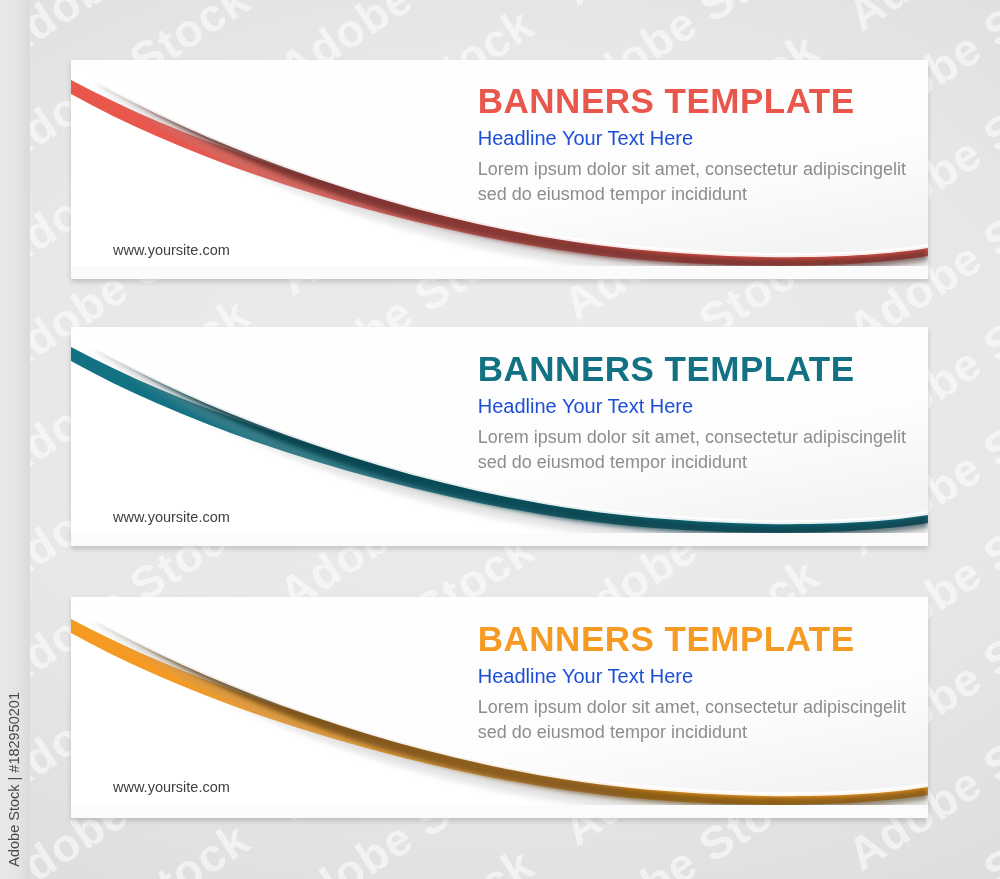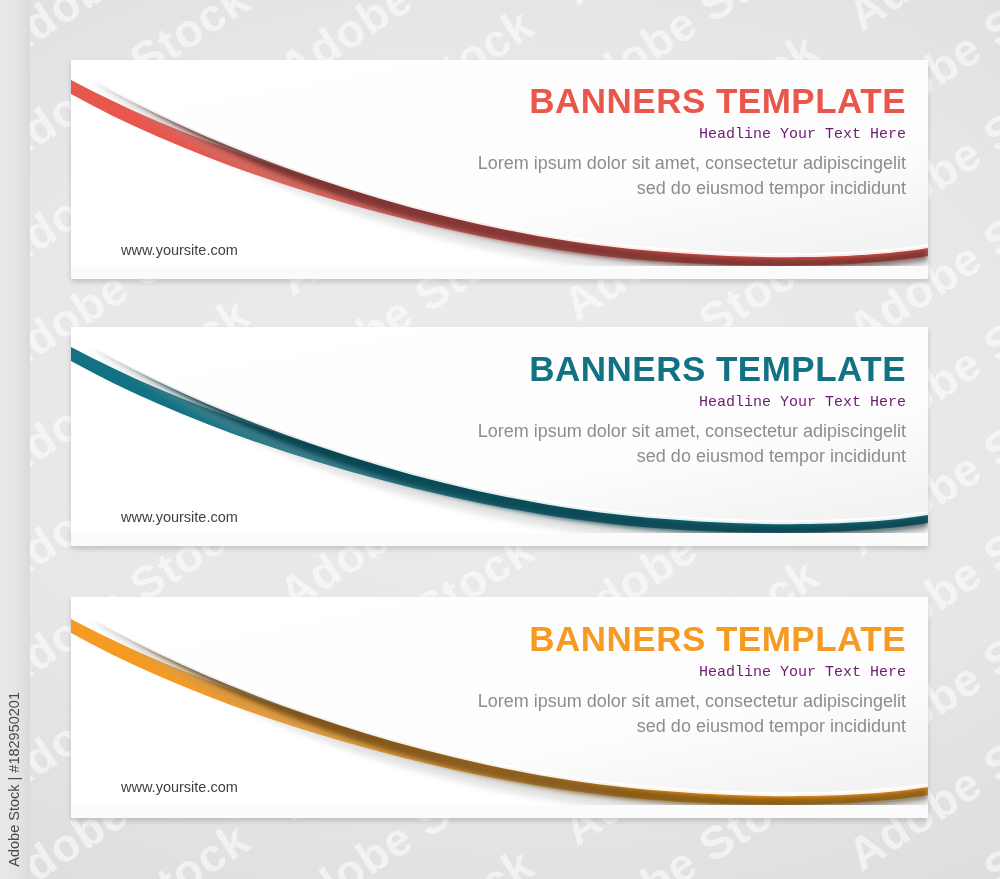--- a/index.html
+++ b/index.html
@@ -53,36 +53,35 @@
   
   .banner{
     position:absolute;left:71px;width:857px;
     background:#ffffff;
     box-shadow:0 3px 5px rgba(0,0,0,0.17);
     overflow:hidden;
   }
   .banner svg{position:absolute;left:0;top:0;display:block;}
 
   .txtblock{
-    position:absolute;right:22px;text-align:right;
+    position:absolute;right:22px;
   }
   .b-title{
     font-size:35px;font-weight:bold;letter-spacing:0.5px;
     line-height:1.04;margin:0;
   }
   .b-head{
-    font-size:15px;color:#701a75;line-height:1.2;margin:7px 0 0 0;
+    font-size:20px;color:#1d4ed8;line-height:1.2;margin:7px 0 0 0;
     font-weight:normal;
-    font-family:Liberation Mono, monospace;
   }
   .b-body{
     font-size:18px;color:#8d8d8d;line-height:1.35;margin:7px 0 0 0;
   }
   .b-url{
-    position:absolute;left:50px;font-size:14.5px;color:#3f3f3f;
+    position:absolute;left:42px;font-size:14.5px;color:#3f3f3f;
   }
 
   
   #banner1{top:60px;height:219px;}
   #banner2{top:327px;height:219px;}
   #banner3{top:597px;height:221px;}
 
   #banner1 .txtblock{top:23px;}
   #banner2 .txtblock{top:24px;}
   #banner3 .txtblock{top:24px;}

